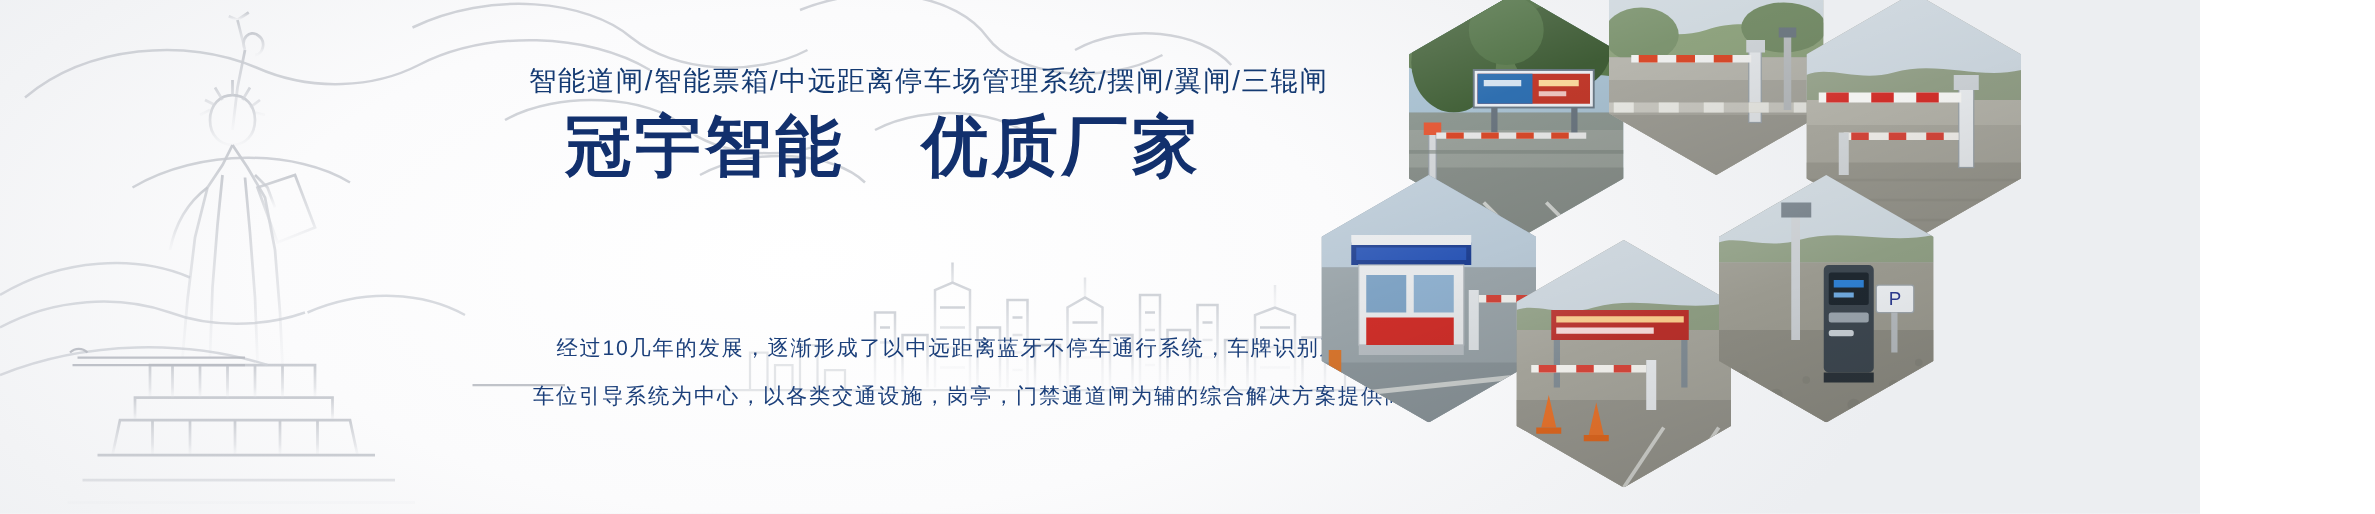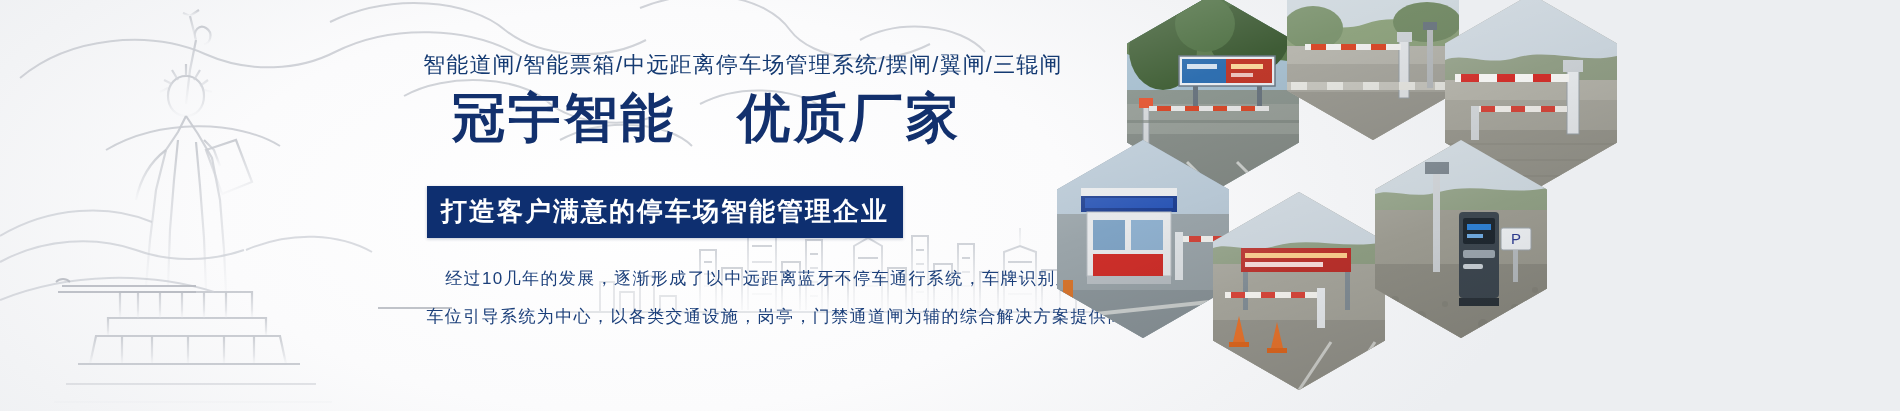--- a/index.html
+++ b/index.html
@@ -2,21 +2,21 @@
 <html><head>
 <meta charset="utf-8">
 <style>
   html,body{margin:0;padding:0;}
   body{
     width:1900px;height:411px;overflow:hidden;
     font-family:"Liberation Sans","DejaVu Sans",sans-serif;
     background:#ffffff;
   }
   #banner{
-    position:relative;width:1900px;height:411px;overflow:hidden;
+    position:relative;width:1760px;height:411px;overflow:hidden;
     background:
       radial-gradient(ellipse 900px 420px at 640px 210px, #ffffff 0%, #fbfbfc 48%, #f2f3f5 78%, #eceef1 100%),
       linear-gradient(180deg,#fdfdfe 0%, #f4f5f7 55%, #eceef1 100%);
     text-decoration: underline;
   }
   
   .artlayer{position:absolute;left:0;top:0;width:1900px;height:411px;pointer-events:none;}
   
   .copy{position:absolute;left:0;top:0;width:1160px;height:411px;}
   .tagline{
@@ -173,21 +173,20 @@
   <div class="copy">
 
     <div class="tagline">智能道闸/智能票箱/中远距离停车场管理系统/摆闸/翼闸/三辊闸</div>
 
     <div class="headline">
       <span>冠宇智能</span>
       <span class="gap"></span>
       <span>优质厂家</span>
     </div>
 
-    <div class="ribbon">打造客户满意的停车场智能管理企业</div>
 
     <div class="para">
       <span class="l l1">经过10几年的发展，逐渐形成了以中远距离蓝牙不停车通行系统，车牌识别系统，</span>
       <span class="l l2">车位引导系统为中心，以各类交通设施，岗亭，门禁通道闸为辅的综合解决方案提供商</span>
     </div>
   </div>
 
   <div class="hexwrap">
 
     <div class="hex" style="left:-8px;top:-6px;width:172px;height:198px;">

